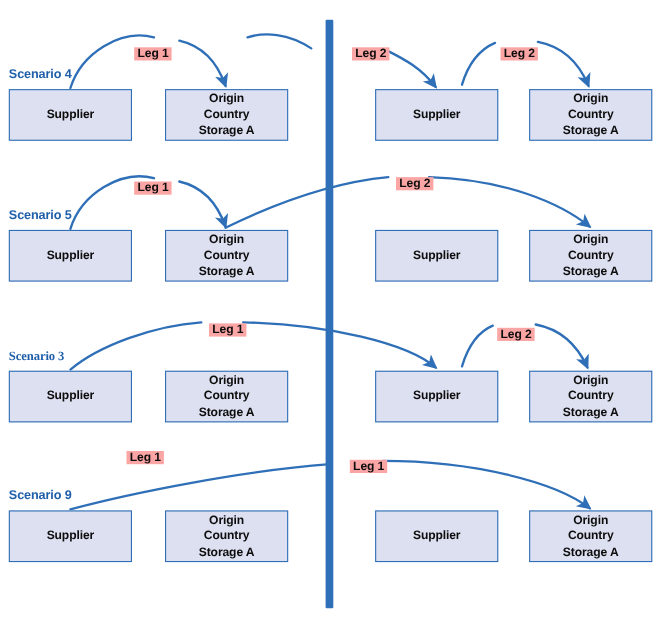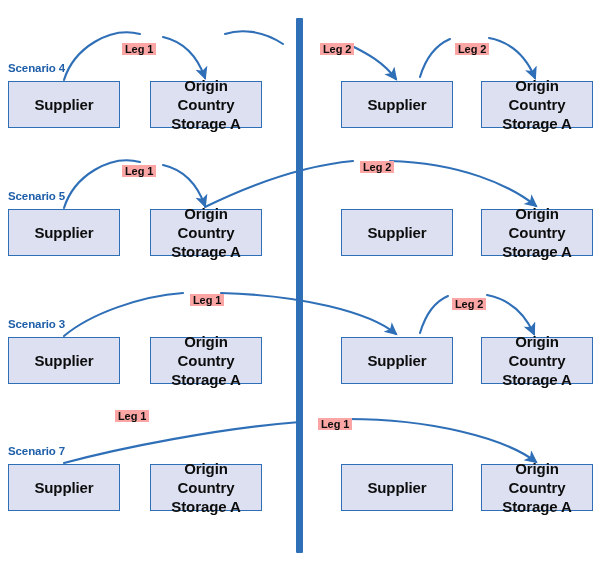--- a/index.html
+++ b/index.html
@@ -29,21 +29,21 @@
   }
   .node-box {
     position: absolute;
     box-sizing: border-box;
     background: #DCE0F0;
     border: 1.4px solid #2E6FB7;
     display: flex;
     align-items: center;
     justify-content: center;
     text-align: center;
-    font-size: 15px;
+    font-size: 11px;
     font-weight: bold;
     color: #0d0d0d;
     line-height: 1.28;
     letter-spacing: -0.1px;
     z-index: 3;
   }
   .node-box span {
     display: block;
     white-space: pre-line;
   }
@@ -140,40 +140,40 @@
       <div class="node-box" style="left: 341px; top: 209px; width: 112px; height: 47px; background: rgb(220, 224, 240); border-color: rgb(46, 111, 183);">
         <span>Supplier</span>
       </div>
       <div class="node-box" style="left: 481px; top: 209px; width: 112px; height: 47px; background: rgb(220, 224, 240); border-color: rgb(46, 111, 183);">
         <span>Origin
 Country
 Storage A</span>
       </div>
       <div class="leg-label" style="left: 122px; top: 165px; color: rgb(13, 13, 13);">Leg 1</div>
       <div class="leg-label" style="left: 360px; top: 161px; color: rgb(13, 13, 13);">Leg 2</div>
-      <div class="scenario-label" style="left: 8px; top: 318px; color: rgb(31, 95, 169);">Scenario 3</div>
+      <div class="scenario-label" style="left: 8px; top: 318px; color: rgb(31, 95, 169); font-family: Liberation Serif, serif;">Scenario 3</div>
       <div class="node-box" style="left: 8px; top: 337px; width: 112px; height: 47px; background: rgb(220, 224, 240); border-color: rgb(46, 111, 183);">
         <span>Supplier</span>
       </div>
       <div class="node-box" style="left: 150px; top: 337px; width: 112px; height: 47px; background: rgb(220, 224, 240); border-color: rgb(46, 111, 183);">
         <span>Origin
 Country
 Storage A</span>
       </div>
       <div class="node-box" style="left: 341px; top: 337px; width: 112px; height: 47px; background: rgb(220, 224, 240); border-color: rgb(46, 111, 183);">
         <span>Supplier</span>
       </div>
       <div class="node-box" style="left: 481px; top: 337px; width: 112px; height: 47px; background: rgb(220, 224, 240); border-color: rgb(46, 111, 183);">
         <span>Origin
 Country
 Storage A</span>
       </div>
       <div class="leg-label" style="left: 190px; top: 294px; color: rgb(13, 13, 13);">Leg 1</div>
       <div class="leg-label" style="left: 452px; top: 298px; color: rgb(13, 13, 13);">Leg 2</div>
-      <div class="scenario-label" style="left: 8px; top: 445px; color: rgb(31, 95, 169);">Scenario 7</div>
+      <div class="scenario-label" style="left: 8px; top: 445px; color: rgb(31, 95, 169);">Scenario 9</div>
       <div class="node-box" style="left: 8px; top: 464px; width: 112px; height: 47px; background: rgb(220, 224, 240); border-color: rgb(46, 111, 183);">
         <span>Supplier</span>
       </div>
       <div class="node-box" style="left: 150px; top: 464px; width: 112px; height: 47px; background: rgb(220, 224, 240); border-color: rgb(46, 111, 183);">
         <span>Origin
 Country
 Storage A</span>
       </div>
       <div class="node-box" style="left: 341px; top: 464px; width: 112px; height: 47px; background: rgb(220, 224, 240); border-color: rgb(46, 111, 183);">
         <span>Supplier</span>

